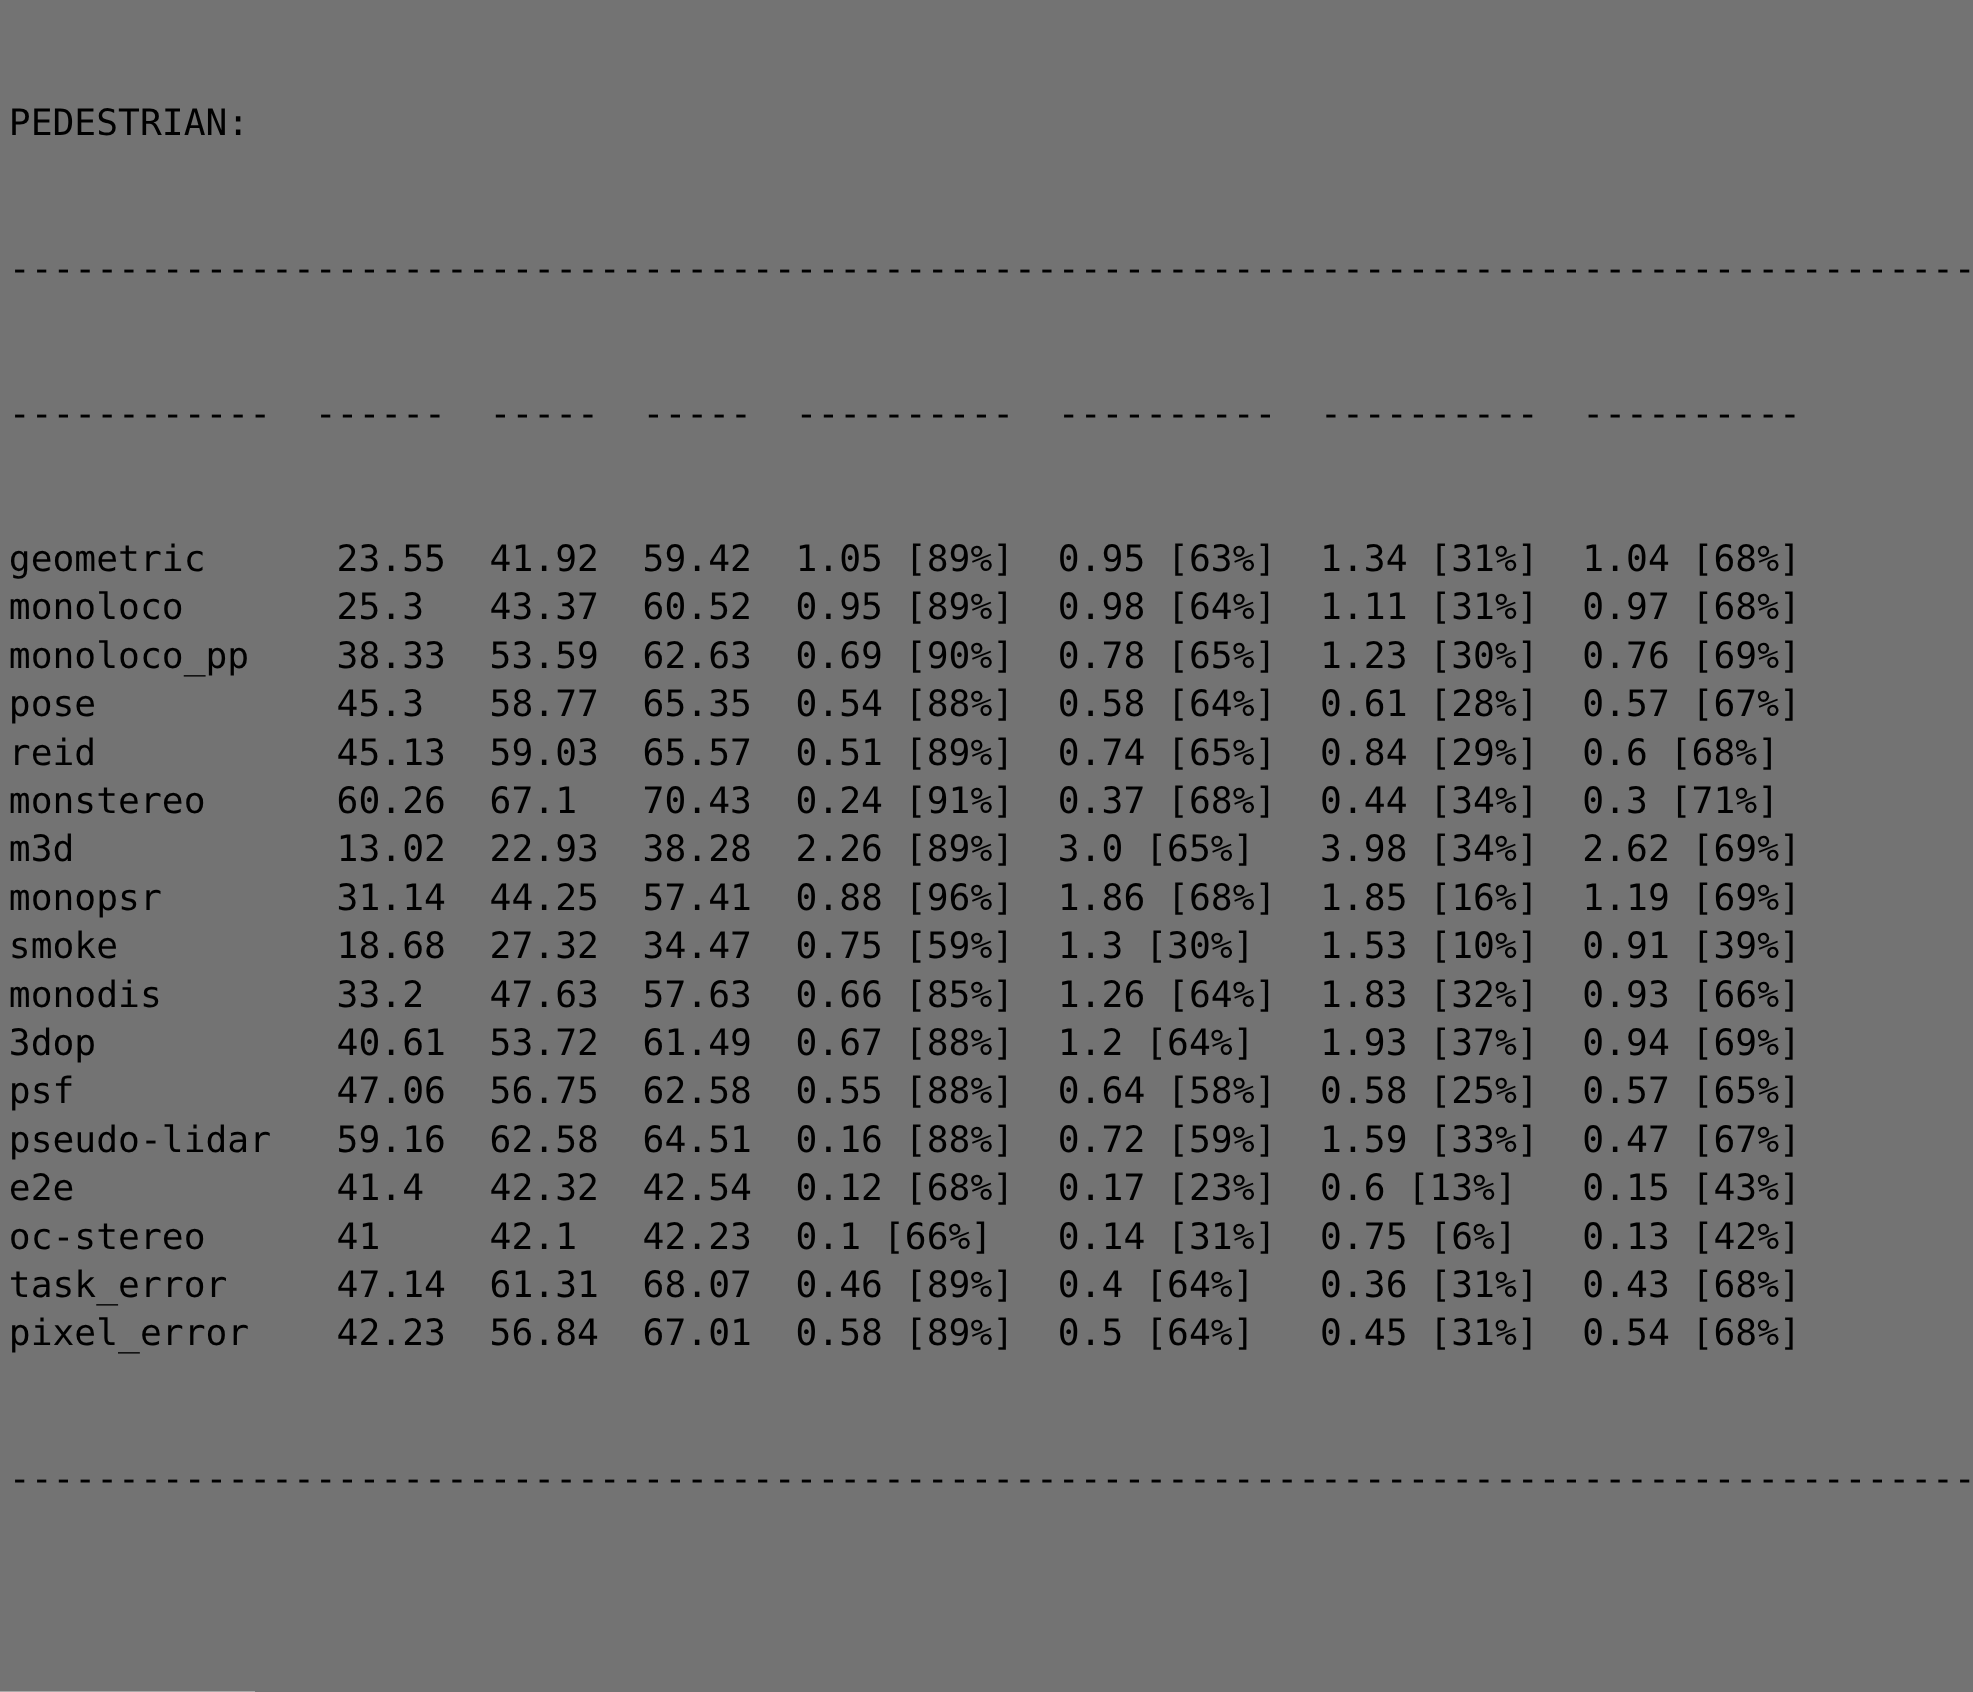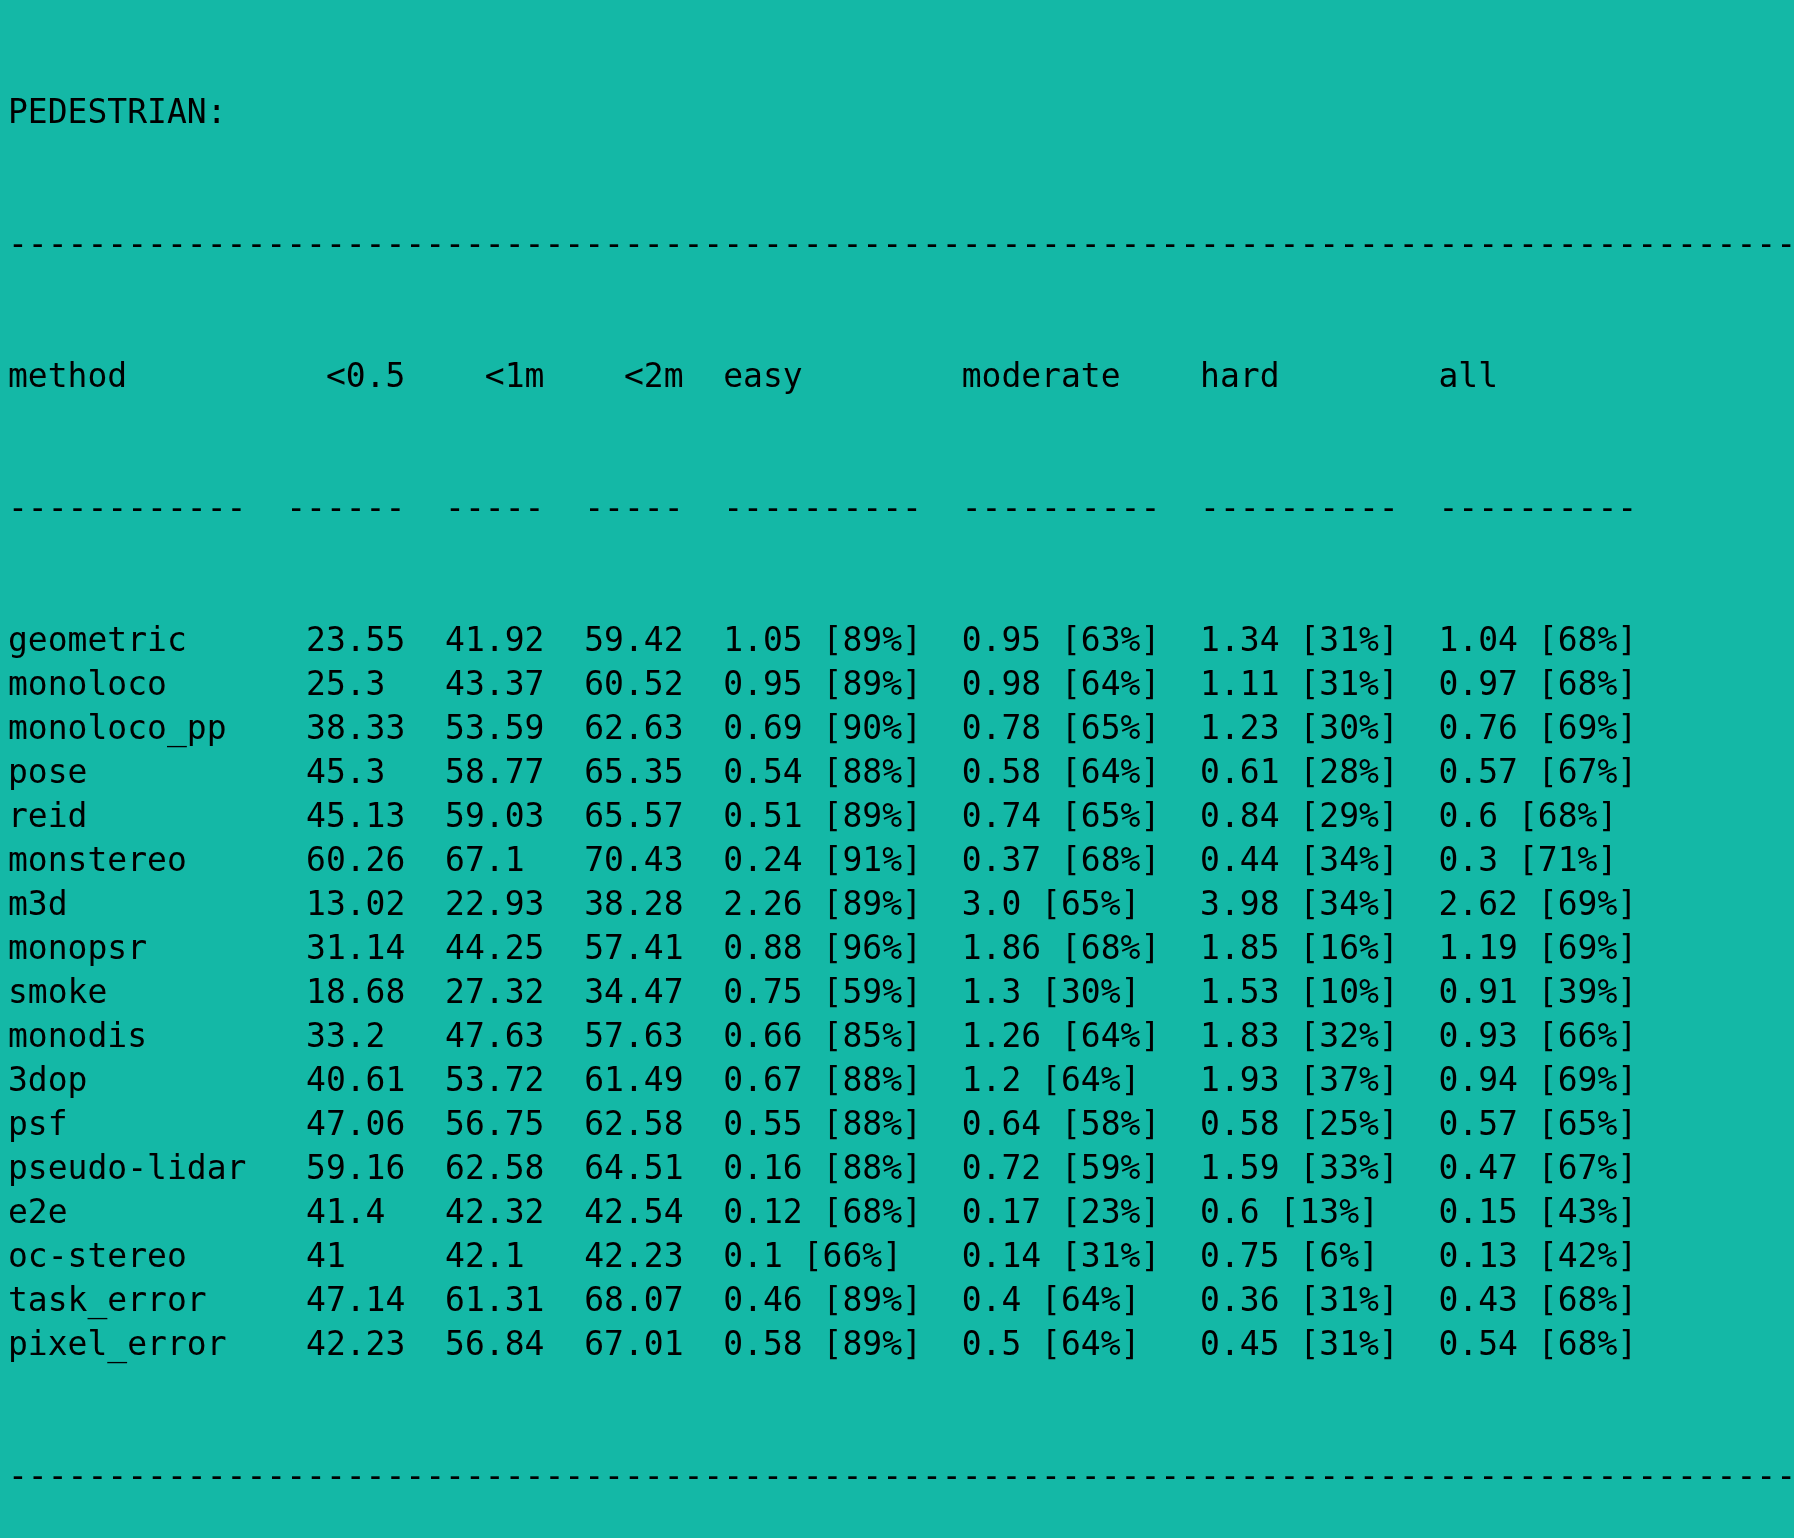--- a/index.html
+++ b/index.html
@@ -1,36 +1,35 @@
 <!DOCTYPE html>
 <html><head>
 <meta charset="utf-8">
 <style>
   html,body{margin:0;padding:0;background:#ffffff;}
   .terminal{
     width:1794px;
     height:1538px;
     overflow:hidden;
-    background:#14b8a6;
+    background:#737373;
     color:#000000;
     font-family:"DejaVu Sans Mono", monospace;
     font-size:33px;
     line-height:44px;
     white-space:pre;
     padding:2px 0 0 8px;
     box-sizing:border-box;
   }
   .line{height:44px;}
   .sep{letter-spacing:0;}
 </style>
 </head>
 <body>
 
 <div class="terminal">
   <div class="line">PEDESTRIAN:</div>
   <div class="line sep">--------------------------------------------------------------------------------------------------------</div>
-  <div class="line" id="hdr-row">method          &lt;0.5    &lt;1m    &lt;2m  easy        moderate    hard        all</div>
   <div class="line" id="hdr-dash">------------  ------  -----  -----  ----------  ----------  ----------  ----------</div>
   <div id="table-rows"><div class="line">geometric      23.55  41.92  59.42  1.05 [89%]  0.95 [63%]  1.34 [31%]  1.04 [68%]</div><div class="line">monoloco       25.3   43.37  60.52  0.95 [89%]  0.98 [64%]  1.11 [31%]  0.97 [68%]</div><div class="line">monoloco_pp    38.33  53.59  62.63  0.69 [90%]  0.78 [65%]  1.23 [30%]  0.76 [69%]</div><div class="line">pose           45.3   58.77  65.35  0.54 [88%]  0.58 [64%]  0.61 [28%]  0.57 [67%]</div><div class="line">reid           45.13  59.03  65.57  0.51 [89%]  0.74 [65%]  0.84 [29%]  0.6 [68%]</div><div class="line">monstereo      60.26  67.1   70.43  0.24 [91%]  0.37 [68%]  0.44 [34%]  0.3 [71%]</div><div class="line">m3d            13.02  22.93  38.28  2.26 [89%]  3.0 [65%]   3.98 [34%]  2.62 [69%]</div><div class="line">monopsr        31.14  44.25  57.41  0.88 [96%]  1.86 [68%]  1.85 [16%]  1.19 [69%]</div><div class="line">smoke          18.68  27.32  34.47  0.75 [59%]  1.3 [30%]   1.53 [10%]  0.91 [39%]</div><div class="line">monodis        33.2   47.63  57.63  0.66 [85%]  1.26 [64%]  1.83 [32%]  0.93 [66%]</div><div class="line">3dop           40.61  53.72  61.49  0.67 [88%]  1.2 [64%]   1.93 [37%]  0.94 [69%]</div><div class="line">psf            47.06  56.75  62.58  0.55 [88%]  0.64 [58%]  0.58 [25%]  0.57 [65%]</div><div class="line">pseudo-lidar   59.16  62.58  64.51  0.16 [88%]  0.72 [59%]  1.59 [33%]  0.47 [67%]</div><div class="line">e2e            41.4   42.32  42.54  0.12 [68%]  0.17 [23%]  0.6 [13%]   0.15 [43%]</div><div class="line">oc-stereo      41     42.1   42.23  0.1 [66%]   0.14 [31%]  0.75 [6%]   0.13 [42%]</div><div class="line">task_error     47.14  61.31  68.07  0.46 [89%]  0.4 [64%]   0.36 [31%]  0.43 [68%]</div><div class="line">pixel_error    42.23  56.84  67.01  0.58 [89%]  0.5 [64%]   0.45 [31%]  0.54 [68%]</div></div>
   <div class="line sep">--------------------------------------------------------------------------------------------------------</div>
   
   
 </div>
 
 </body></html>

